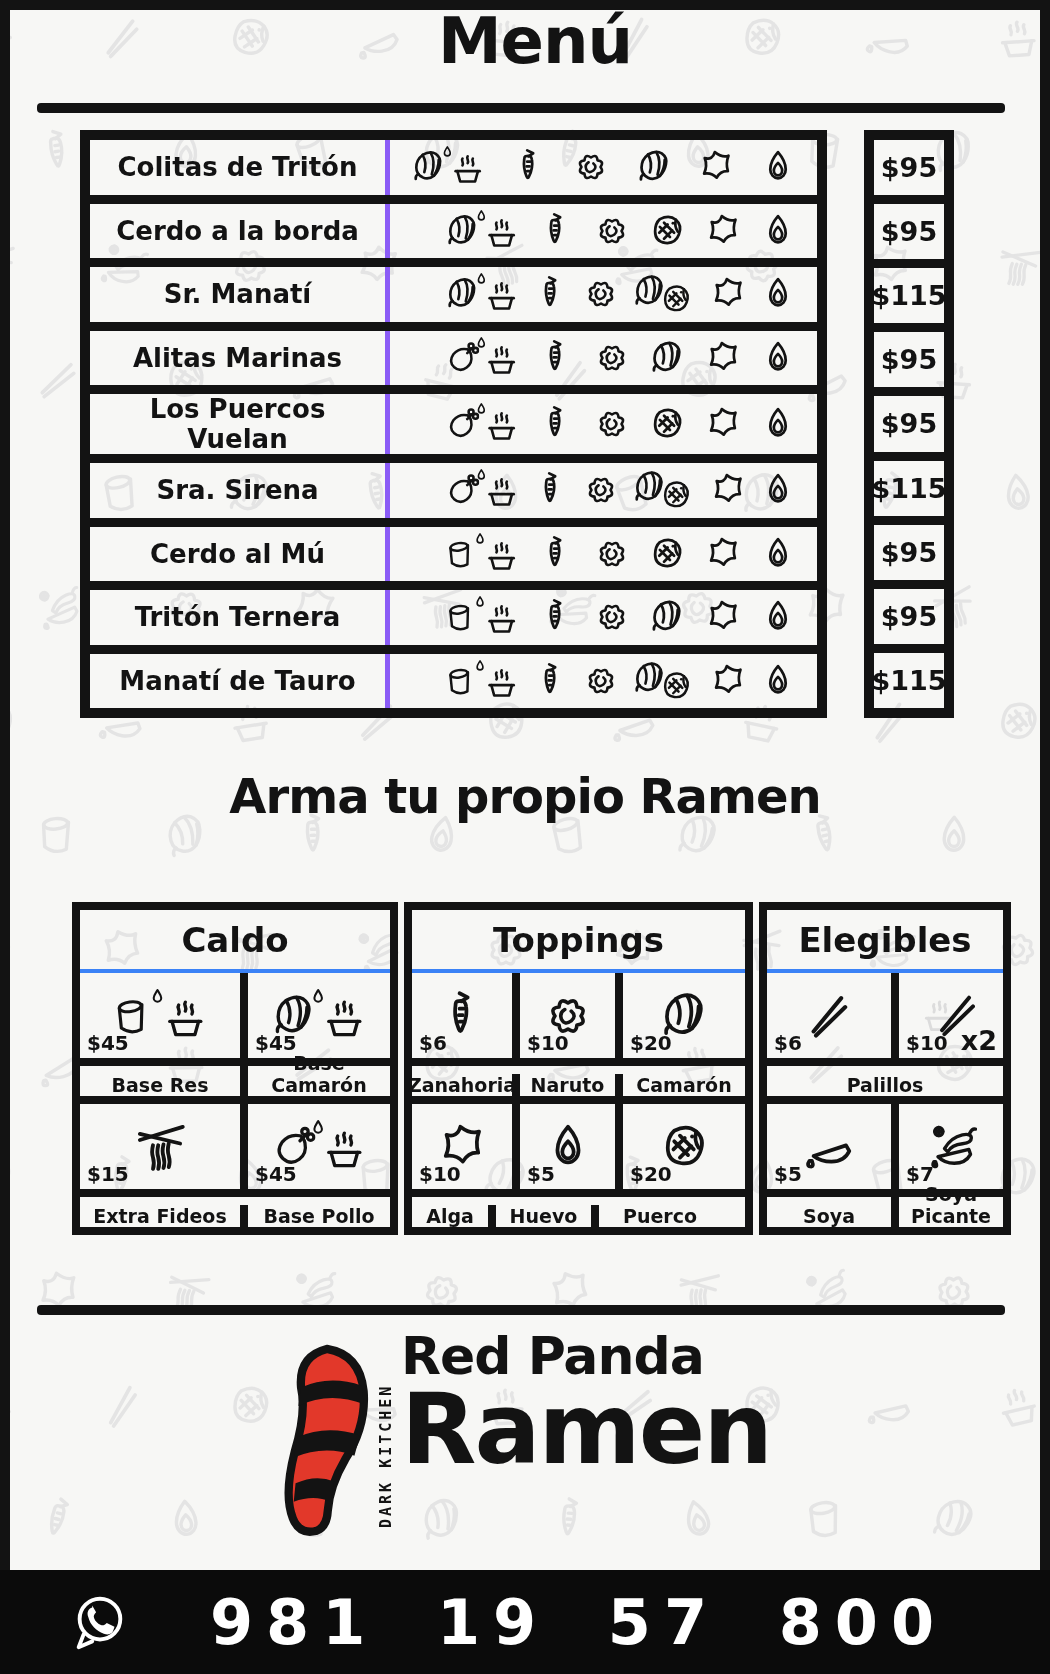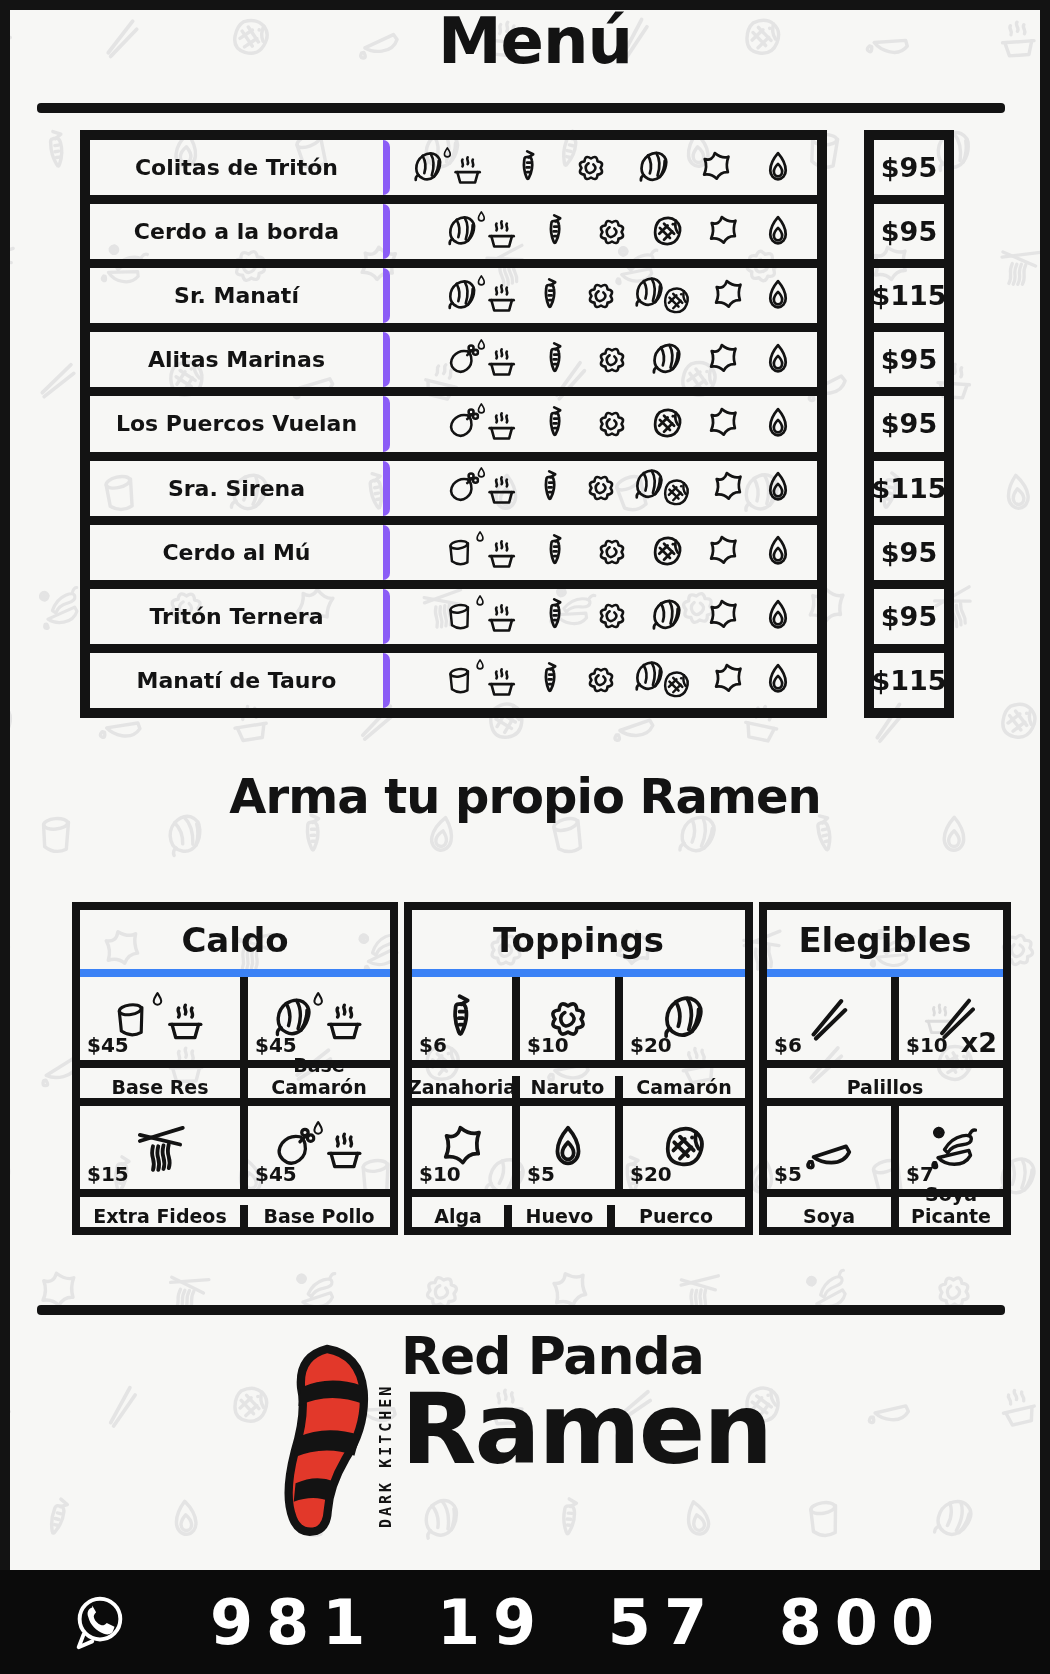--- a/index.html
+++ b/index.html
@@ -23,44 +23,44 @@
 
   
   .menu-main{
     position:absolute; left:80px; top:130px; width:747px; height:588px;
     border:10px solid #131313; box-sizing:border-box;
     display:flex; flex-direction:column;
   }
   .m-row{flex:1; display:flex; align-items:stretch;}
   .m-row + .m-row{border-top:9px solid #131313;gap:34px;}
   .m-name{
-    width:300px; border-right:7px solid #8b5cf6; box-sizing:border-box;
+    width:300px; border-right:5px solid #8b5cf6; box-sizing:border-box;
     display:flex; align-items:center; justify-content:center; text-align:center;
-    font-size:22px; font-weight:800; padding:0 6px;border-radius:7px;
+    font-size:26px; font-weight:800; padding:0 6px;
   }
   .m-icons{flex:1; display:flex; align-items:center; justify-content:space-between; padding:0 20px;}
 
   .menu-prices{
     position:absolute; left:864px; top:130px; width:90px; height:588px;
     border:10px solid #131313; box-sizing:border-box;
     display:flex; flex-direction:column;
   }
   .p-cell{flex:1; display:flex; align-items:center; justify-content:center;
     font-size:27px; font-weight:800;}
   .p-cell + .p-cell{border-top:9px solid #131313;}
 
   
   .builder-title{
     position:absolute; top:768px; left:0; width:100%; text-align:center;
     font-size:48px; font-weight:800; letter-spacing:-1px;
   }
   .builder{position:absolute; left:72px; top:902px; width:906px; height:333px;
     display:flex; gap:6px;}
   .b-group{border:8px solid #131313; box-sizing:border-box; display:flex; flex-direction:column; flex-shrink:0;}
-  .g-header{height:59px; border-bottom:8px solid #3b82f6;
+  .g-header{height:59px; border-bottom:4px solid #3b82f6;
     display:flex; align-items:center; justify-content:center;
     font-size:34px; font-weight:800;}
   .g-row{flex:1; display:flex;}
   .g-cell{position:relative; display:flex; align-items:center; justify-content:center; box-sizing:border-box;}
   .g-cell + .g-cell{border-left:8px solid #131313;}
   .g-price{position:absolute; left:7px; bottom:3px; font-size:20px; font-weight:800;}
   .g-badge{position:absolute; right:6px; bottom:2px; font-size:27px; font-weight:800;}
   .g-labels{height:30px; border-top:8px solid #131313; border-bottom:8px solid #131313;
     display:flex; align-items:flex-end;}
   .g-labels.last{border-bottom:none;}
@@ -690,21 +690,21 @@
               <div class="g-price">$5</div>
             </div>
             <div class="g-cell" style="width: 130px;">
               <svg viewBox="0 0 64 64" class="icon bi">
                 <use href="#sym-puerco"></use>
               </svg>
               <div class="g-price">$20</div>
             </div>
           </div>
           <div class="g-labels last">
-            <div class="g-label" style="width: 92px; margin-top: 44px;">Alga</div>
+            <div class="g-label" style="width: 76px; margin-top: 44px;">Alga</div>
             <div class="g-label" style="width: 103px;">Huevo</div>
             <div class="g-label" style="width: 130px;">Puerco</div>
           </div>
         </div>
         <div class="b-group" style="width: 252px;">
           <div class="g-header">Elegibles</div>
           <div class="g-row">
             <div class="g-cell" style="width: 124px;">
               <svg viewBox="0 0 64 64" class="icon bi">
                 <use href="#sym-palillos"></use>

